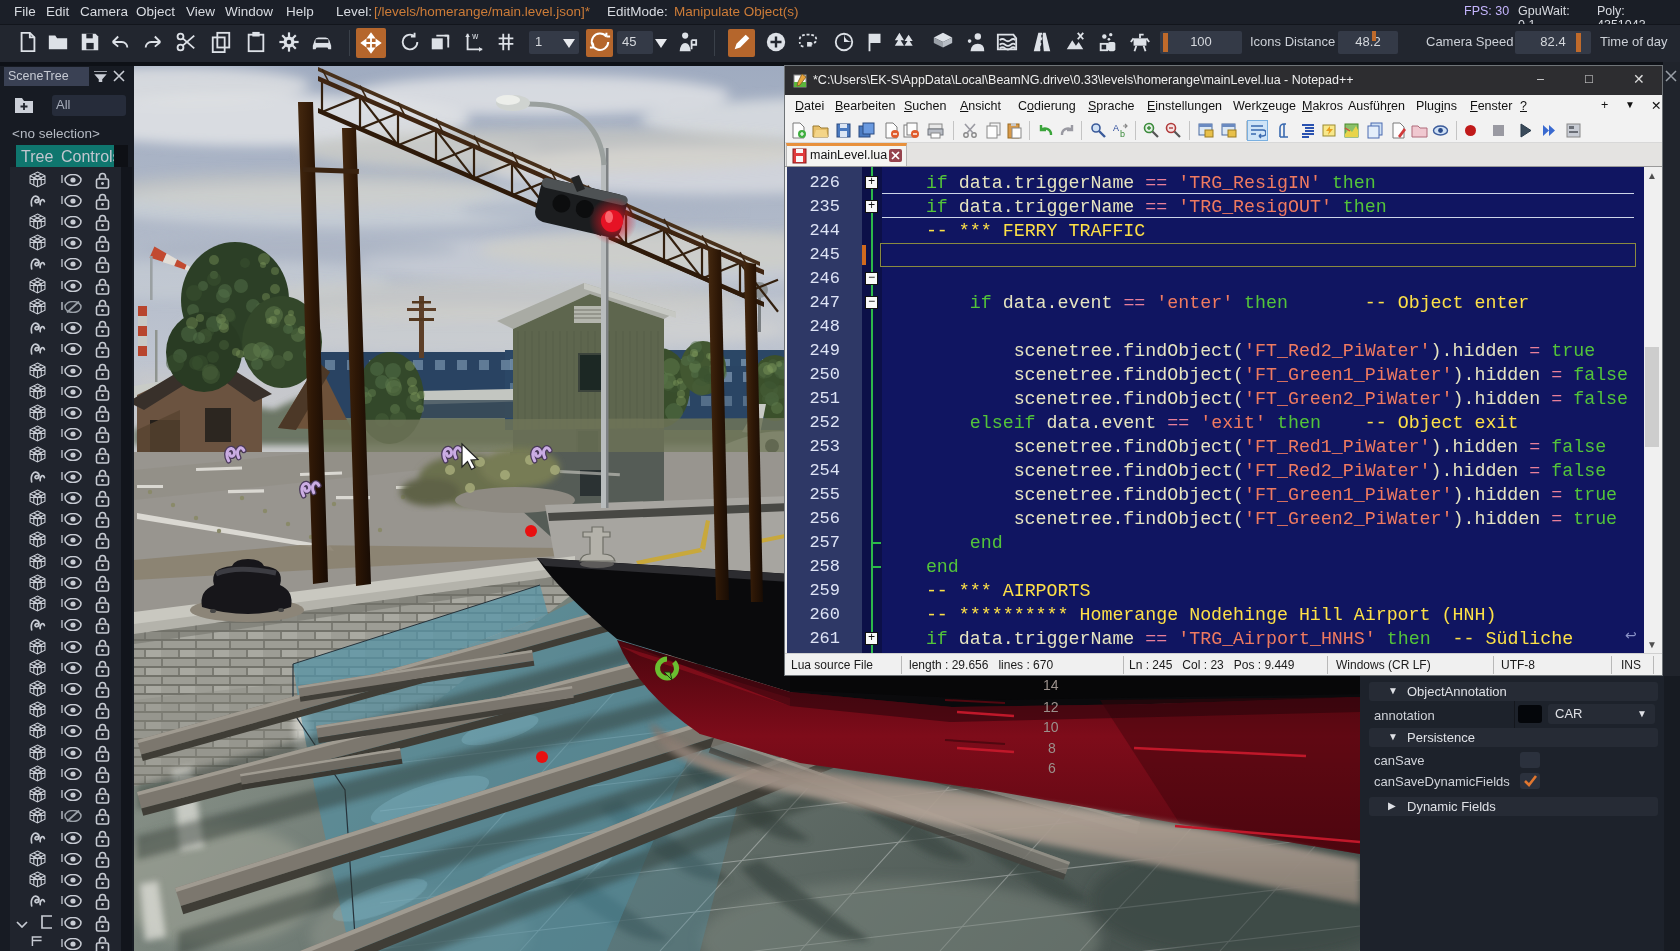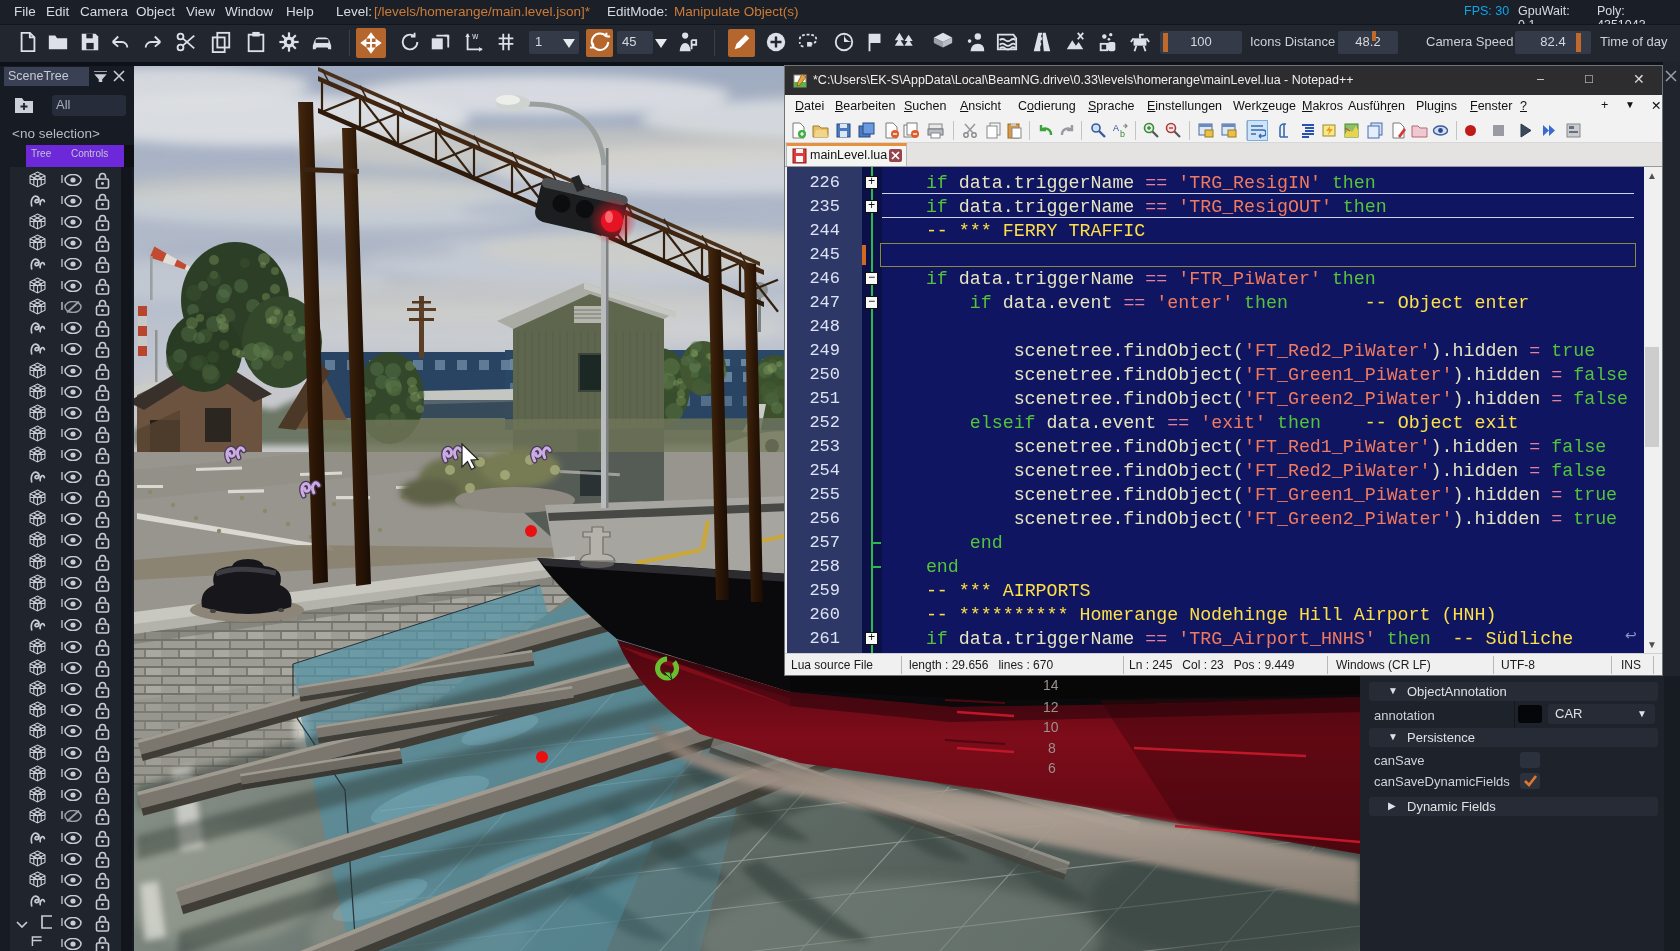--- a/index.html
+++ b/index.html
@@ -4,29 +4,29 @@
 *{margin:0;padding:0;box-sizing:border-box}
 html,body{width:1680px;height:951px;overflow:hidden;background:#1a1e26;
  font-family:"Liberation Sans",sans-serif;}
 .abs{position:absolute}
 #stage{position:relative;width:1680px;height:951px}
 
 #menubar{left:0;top:0;width:1560px;height:24px;background:#1b1f28;color:#d8dbe1;font-size:13.5px}
 #menubar span.mi{position:absolute;top:4px}
 #toolbar{left:0;top:24px;width:1680px;height:38px;background:#22262f;border-top:1px solid #12151c}
 .or{color:#cd7c38}
-.yel{color:#0ea5e9}
+.yel{color:#c4b5fd}
 .tbtn{position:absolute;background:#b5662c;border-radius:2px}
 .tsep{position:absolute;top:30px;width:1px;height:26px;background:#3a4049}
 .tlabel{position:absolute;top:34px;color:#ccd0d7;font-size:13px}
 .tinput{position:absolute;top:31px;height:23px;background:#343a47;border-radius:2px;color:#d5d8dd;font-size:13px}
 
 #stree{left:0;top:62px;width:134px;height:889px;background:#171b23;border-top:4px solid #0e1117}
 #stree .tab{position:absolute;left:4px;top:1px;width:85px;height:19px;background:#3a4154;color:#c6cad3;font-size:12.5px;padding:2px 0 0 4px}
-#stree .hdr{position:absolute;left:26px;top:79px;width:112px;height:22px;background:#6d28d9;color:#c2c6cf;font-size:10px}
+#stree .hdr{position:absolute;left:16px;top:79px;width:112px;height:22px;background:#0f766e;color:#c2c6cf;font-size:16px}
 #stree .rows{position:absolute;left:10px;top:101px;width:112px;height:788px;background:#20242d}
 .trow{position:absolute;left:0;width:112px;height:21px}
 
 #npp{left:784px;top:65px;width:879px;height:611px;background:#f0f0f0;border:1px solid #6f7478}
 #npp .title{position:absolute;left:0;top:0;width:877px;height:42px;background:#2d2d30;color:#eeeeee;font-size:12.5px}
 #npp .menus{position:absolute;left:0;top:29px;width:877px;height:23px;background:#f2f2f2;color:#111;font-size:12.5px}
 #npp .menus span{position:absolute;top:4px}
 #npp .tools{position:absolute;left:0;top:52px;width:877px;height:25px;background:#f2f2f2;border-bottom:1px solid #d8d8d8}
 #npp .tabs{position:absolute;left:0;top:77px;width:877px;height:24px;background:#e4e3e1}
 #npp .edit{position:absolute;left:2px;top:101px;width:857px;height:486px;background:#101561;overflow:hidden}
@@ -1595,21 +1595,20 @@
         <div style="position:absolute;left:95px;top:26px;width:752px;height:1px;background:#cdd5e8"></div>
         <div class="fbox" style="top:9px">+</div>
         <div class="ln" style="top:28px">235</div>
         <div class="cl" style="top:28px">    <span class="k">if</span> data.triggerName <span class="o">==</span> <span class="s">'TRG_ResigOUT'</span> <span class="k">then</span></div>
         <div style="position:absolute;left:95px;top:50px;width:752px;height:1px;background:#cdd5e8"></div>
         <div class="fbox" style="top:33px">+</div>
         <div class="ln" style="top:52px">244</div>
         <div class="cl" style="top:52px">    <span class="c">-- *** FERRY TRAFFIC</span></div>
         <div class="ln" style="top:76px">245</div>
         <div class="ln" style="top:100px">246</div>
-        <div class="cl" style="top:100px">    <span class="k">if</span> data.triggerName <span class="o">==</span> <span class="s">'FTR_PiWater'</span> <span class="k">then</span></div>
         <div class="fbox" style="top:105px">−</div>
         <div class="ln" style="top:124px">247</div>
         <div class="cl" style="top:124px">        <span class="k">if</span> data.event <span class="o">==</span> <span class="s">'enter'</span> <span class="k">then</span>       <span class="c">-- Object enter</span></div>
         <div class="fbox" style="top:129px">−</div>
         <div class="ln" style="top:148px">248</div>
         <div class="ln" style="top:172px">249</div>
         <div class="cl" style="top:172px">            scenetree.findObject(<span class="s">'FT_Red2_PiWater'</span>).hidden <span class="o">=</span> <span class="k">true</span></div>
         <div class="ln" style="top:196px">250</div>
         <div class="cl" style="top:196px">            scenetree.findObject(<span class="s">'FT_Green1_PiWater'</span>).hidden <span class="o">=</span> <span class="k">false</span></div>
         <div class="ln" style="top:220px">251</div>

